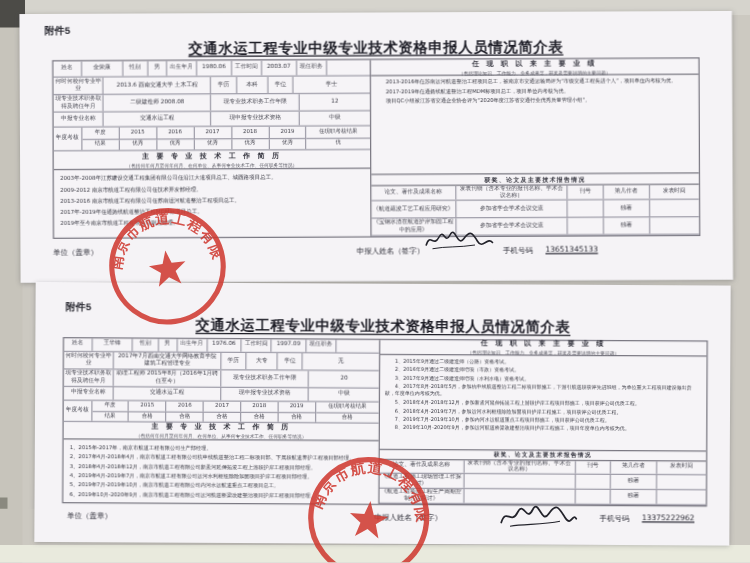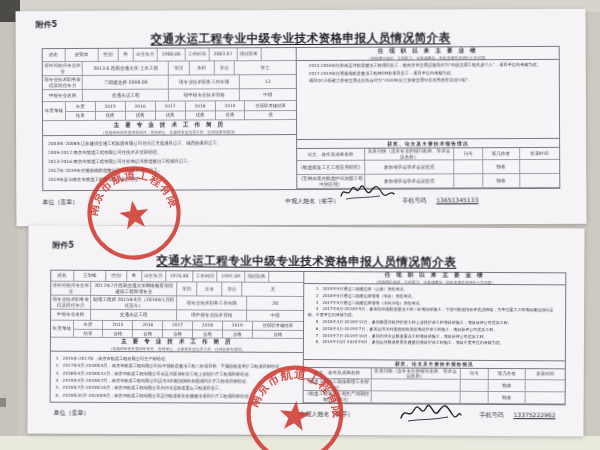--- a/index.html
+++ b/index.html
@@ -7,21 +7,21 @@
          font-family:"DejaVu Sans",sans-serif;}
   .edge-top{position:absolute;left:0;top:0;width:600px;height:12px;background:#d6d4cd;}
   .edge-left{position:absolute;left:0;top:0;width:18px;height:450px;background:#c7c4bb;}
   .edge-bottom{position:absolute;left:0;top:436px;width:600px;height:14px;background:#e9eadd;}
   .corner-dark{position:absolute;left:0;top:0;width:20px;height:22px;background:#4c4b47;}
   .left-mark{position:absolute;left:0;top:398px;width:6px;height:9px;background:#8a897f;}
   .page{position:absolute;background:#f5f3f6;box-shadow:0 1px 4px rgba(60,60,70,.35);
         filter:blur(0.22px);color:#3c3c46;}
   #page1{left:16px;top:10px;width:570px;height:215px;transform:rotate(-0.25deg);z-index:1;}
   #page2{left:28px;top:227px;width:556px;height:208px;transform:rotate(0.3deg);z-index:2;}
-  .attach{position:absolute;font-weight:bold;font-size:8px;color:#2a2a32;}
+  .attach{position:absolute;font-weight:bold;font-size:8px;color:#2a2a32;font-family:Liberation Mono, monospace;}
   .ftitle{position:absolute;left:0;width:100%;text-align:center;font-size:11.5px;font-weight:bold;
           letter-spacing:.5px;color:#1d1d26;text-decoration:underline;text-underline-offset:2px;}
   .ftable{position:absolute;border:1px solid #7b7983;display:flex;background:#f6f4f7;}
   .lcol{border-right:1px solid #7b7983;display:flex;flex-direction:column;}
   .rcol{display:flex;flex-direction:column;flex:1;}
   .irow{display:flex;border-bottom:1px solid #a09eaa;}
   .cell{border-right:1px solid #a09eaa;display:flex;align-items:center;justify-content:center;
         text-align:center;font-size:4.6px;line-height:1.2;color:#3a3a44;overflow:hidden;padding:0 1px;box-sizing:border-box;}
   .cell:last-child{border-right:none;}
   .lbl{color:#474751;}

